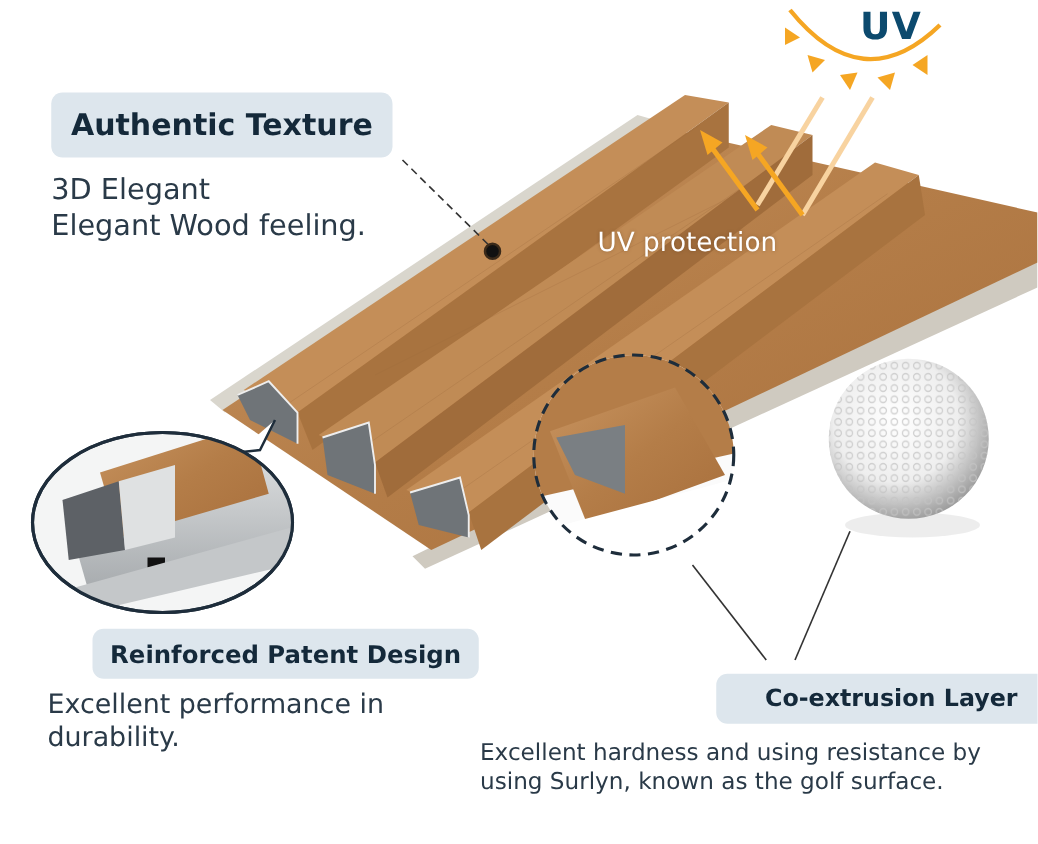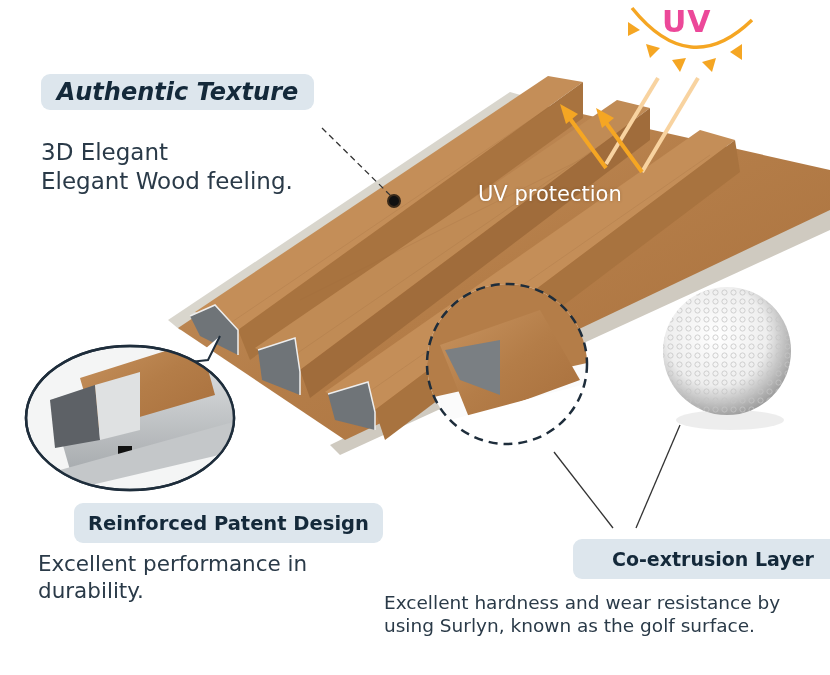--- a/index.html
+++ b/index.html
@@ -4,30 +4,30 @@
 <style>
   html, body { margin: 0; padding: 0; background: #ffffff; }
   body { width: 830px; height: 675px; position: relative; overflow: hidden;
          font-family: "DejaVu Sans", "Liberation Sans", sans-serif; color: #1e2d3b; }
   .stage { position: absolute; left: 0; top: 0; width: 830px; height: 675px; }
   .pill { position: absolute; background: #dde6ed; border-radius: 9px;
           font-weight: bold; color: #14293a; white-space: nowrap;
           display: flex; align-items: center; justify-content: center; }
   .desc { position: absolute; color: #2a3a48; line-height: 1.24; }
   .desc span { display: block; white-space: nowrap; }
-  #pill-texture { left: 41px; top: 74px; width: 273px; height: 36px; font-size: 24px; font-style: italic; }
+  #pill-texture { left: 41px; top: 74px; width: 273px; height: 52px; font-size: 24px; }
   #desc-texture { left: 41px; top: 138px; font-size: 23px; }
   #pill-patent { left: 38px; top: 503px; width: 309px; height: 40px; font-size: 19.5px; margin-left: 36px; }
   #desc-patent { left: 38px; top: 551px; font-size: 21.5px; }
   #pill-coex { left: 573px; top: 539px; width: 280px; height: 40px; font-size: 19px; }
   #desc-coex { left: 384px; top: 592px; font-size: 18.5px; }
   #uv-protection-label { position: absolute; left: 478px; top: 182px; font-size: 21px;
           color: #ffffff; white-space: nowrap; text-shadow: 0 0 3px rgba(80,50,20,0.35); }
-  #uv-sun-text { position: absolute; left: 662px; top: 4px; font-size: 30px; font-weight: bold;
-          color: #ec4899; letter-spacing: 1px; }
+  #uv-sun-text { position: absolute; left: 688px; top: 4px; font-size: 30px; font-weight: bold;
+          color: #0c4a6e; letter-spacing: 1px; }
 </style>
 </head>
 <body>
 
 <div class="stage">
 
   <svg width="830" height="675" viewBox="0 0 830 675" style="position:absolute;left:0;top:0">
     <defs>
       <linearGradient id="woodTop" x1="0" y1="0" x2="1" y2="1">
         <stop offset="0" stop-color="#c89460"></stop>
@@ -157,16 +157,16 @@
   </div>
 
   <div id="pill-patent" class="pill">Reinforced Patent Design</div>
   <div id="desc-patent" class="desc">
     <span>Excellent performance in</span>
     <span>durability.</span>
   </div>
 
   <div id="pill-coex" class="pill">Co-extrusion Layer</div>
   <div id="desc-coex" class="desc">
-    <span>Excellent hardness and wear resistance by</span>
+    <span>Excellent hardness and using resistance by</span>
     <span>using Surlyn, known as the golf surface.</span>
   </div>
 </div>
 
 </body></html>

